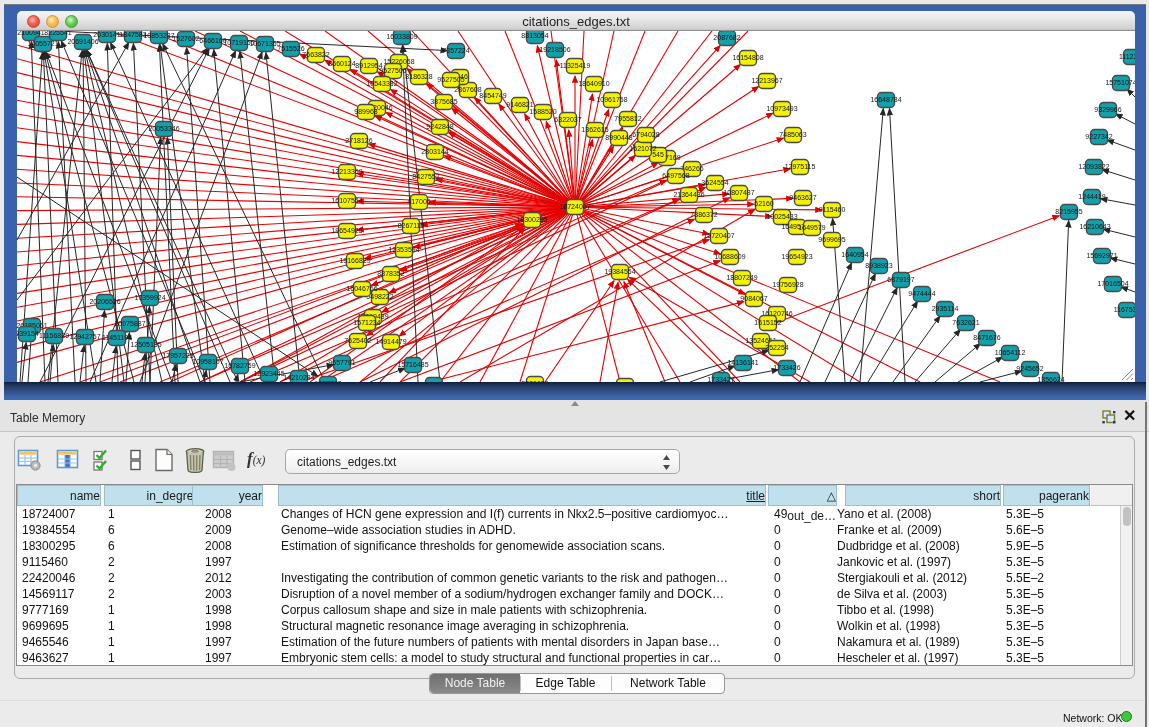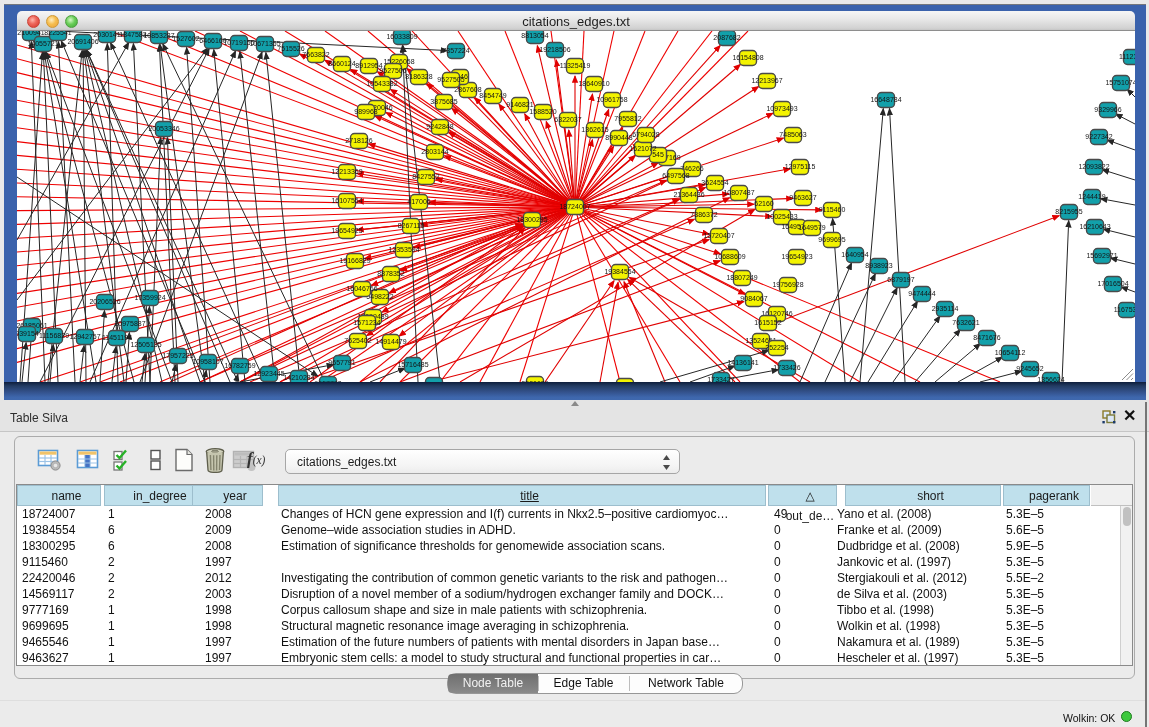--- a/index.html
+++ b/index.html
@@ -16,40 +16,40 @@
 #tl-g { left:47.5px; background:radial-gradient(circle at 4.5px 4px, #d7f8c8, #69ce58 45%, #47ad3c 90%); border:0.5px solid #4d9e40; }
 #canvas { position:absolute; left:0; top:20px; width:1118px; height:351px; background:#ffffff; overflow:hidden; }
 #shadowband { position:absolute; left:4px; top:382px; width:1142px; height:18px;
   background:linear-gradient(#0e1e3c, #233c63 22%, #33518b 55%, #3e67ad 85%, #3f68ae); }
 #panel { position:absolute; left:0; top:400px; width:1149px; height:327px; background:#ebebeb; }
 #phead { position:absolute; left:0; top:0; width:1149px; height:32px; background:#e4e4e4; border-bottom:1px solid #c6c6c6; }
 #phead .t { position:absolute; left:10px; top:11px; font-size:12px; color:#2e2e2e; }
 #caret { position:absolute; left:571px; top:1px; width:0; height:0; border-left:4px solid transparent; border-right:4px solid transparent; border-bottom:5px solid #8a8a8a; }
 #px { position:absolute; left:1123px; top:6px; font-size:16px; font-weight:bold; color:#111; }
 #prect { position:absolute; left:14px; top:36px; width:1121px; height:243px; border:1px solid #ababab; border-radius:6px; }
-#toolbar { position:absolute; left:16px; top:47px; height:32px; font-size:0;padding-left:20px; }
+#toolbar { position:absolute; left:16px; top:47px; height:32px; font-size:0; }
 #combo { position:absolute; left:285px; top:49px; width:395px; height:25px; border:1px solid #a6a6a6; border-radius:5px;
   background:linear-gradient(#ffffff, #f4f4f4 70%, #ececec); }
 #combo .txt { position:absolute; left:11px; top:5px; font-size:12px; color:#1c1c1c; }
 #combo .arr { position:absolute; right:7px; top:3px; }
 #tablewrap { position:absolute; left:16px; top:84px; width:1117px; height:182px; background:#ffffff; border:1px solid #8a8a8a; }
-.hcell { position:absolute; top:0; height:21px; background:#bfe0ec; border:1px solid #9dbecd; font-size:12px; color:#1a1a1a; text-align:center; line-height:20px;padding-left:15px; }
+.hcell { position:absolute; top:0; height:21px; background:#bfe0ec; border:1px solid #9dbecd; font-size:12px; color:#1a1a1a; text-align:right; line-height:20px;padding-left:15px; }
 #hfill { position:absolute; top:0; left:1074px; width:41px; height:21px; background:#f0f0f0; border-bottom:1px solid #c0c0c0; }
 .trow { position:absolute; left:0; width:1104px; height:16px; line-height:16px; font-size:12px; color:#111; white-space:nowrap; }
 .trow span { position:absolute; top:0; display:block; overflow:hidden; height:16px; }
 .c1 { left:5px; width:80px; }
 .c2 { left:91px; width:90px; }
 .c3 { left:188px; width:70px; }
 .c4 { left:264px; width:486px; }
 .c5 { left:757px; width:66px; }
 .c6 { left:820px; width:164px; }
 .c7 { left:989px; width:85px; }
 #vsb { position:absolute; left:1103px; top:21px; width:12px; height:159px; background:#f1f1f1; border-left:1px solid #cfcfcf; }
 #vsb .thumb { position:absolute; left:1.5px; top:1px; width:8px; height:19px; background:#c1c1c1; border-radius:4px; }
-#tabs { position:absolute; left:429px; top:273px; width:296px; height:21px; border:1px solid #979797; border-radius:9px; background:#fdfdfd; font-size:12px;margin-left:18px; }
+#tabs { position:absolute; left:429px; top:273px; width:296px; height:21px; border:1px solid #979797; border-radius:4px; background:#fdfdfd; font-size:12px; }
 #tabs .seg { position:absolute; top:0; height:19px; line-height:19px; text-align:center; color:#111; }
 #tabs .sel { background:linear-gradient(#6f6f6f,#8a8a8a); color:#f2f2f2; border-radius:4px 0 0 4px; }
 #tabs .sep { position:absolute; top:2px; width:1px; height:15px; background:#bdbdbd; }
 #mem { position:absolute; left:1063px; top:311.5px; font-size:10.5px; color:#111; }
 #memdot { position:absolute; left:1121px; top:311px; width:11px; height:11px; border-radius:50%; background:#3dc93d; border:1px solid #1f7a1f; }
 #redge { position:absolute; left:1145px; top:402px; width:2px; height:325px; background:#757575; }
 .icon { display:inline-block; vertical-align:top; }
 </style>
 </head>
 <body>
@@ -578,21 +578,21 @@
   <div id="tbar">
     <div class="title">citations_edges.txt</div>
     <div class="tl" id="tl-r"></div>
       <div class="tl" id="tl-y"></div>
       <div class="tl" id="tl-g"></div>
   </div>
 </div>
 <div id="shadowband"></div>
 <div id="panel">
   <div id="phead">
-    <div class="t">Table Silva</div>
+    <div class="t">Table Memory</div>
     <svg id="pico" style="position:absolute;left:1102px;top:10px" width="14" height="14" viewBox="0 0 14 14">
       <rect x="1" y="1" width="7" height="7" fill="#dce8f8" stroke="#8a7a2a" stroke-width="1.4"></rect>
       <rect x="5" y="5" width="7.5" height="7.5" fill="#dce8f8" stroke="#7a7a3a" stroke-width="1.4"></rect>
       <rect x="11" y="1" width="2.4" height="2.4" fill="#1c3a6b"></rect>
       <rect x="0.4" y="11" width="2.4" height="2.4" fill="#1c3a6b"></rect>
       <rect x="11" y="11" width="2.4" height="2.4" fill="#1c3a6b"></rect>
     </svg>
     <div id="px">✕</div>
   </div>
   <div id="caret"></div>
@@ -762,17 +762,17 @@
         <div class="thumb"></div>
       </div>
   </div>
   <div id="tabs">
     <div class="seg sel" style="left:0; width:90px;">Node Table</div>
     <div class="seg" style="left:90px; width:91px;">Edge Table</div>
     <div class="seg" style="left:181px; width:114px;">Network Table</div>
     <div class="sep" style="left:90px;"></div>
     <div class="sep" style="left:181px;"></div>
   </div>
-  <div id="mem">Wolkin: OK</div>
+  <div id="mem">Network: OK</div>
   <div id="memdot"></div>
 </div>
 <div id="redge"></div>
 <div style="position:absolute;left:0;top:700px;width:1145px;height:1px;background:#dedede;"></div>
 
 </body></html>

